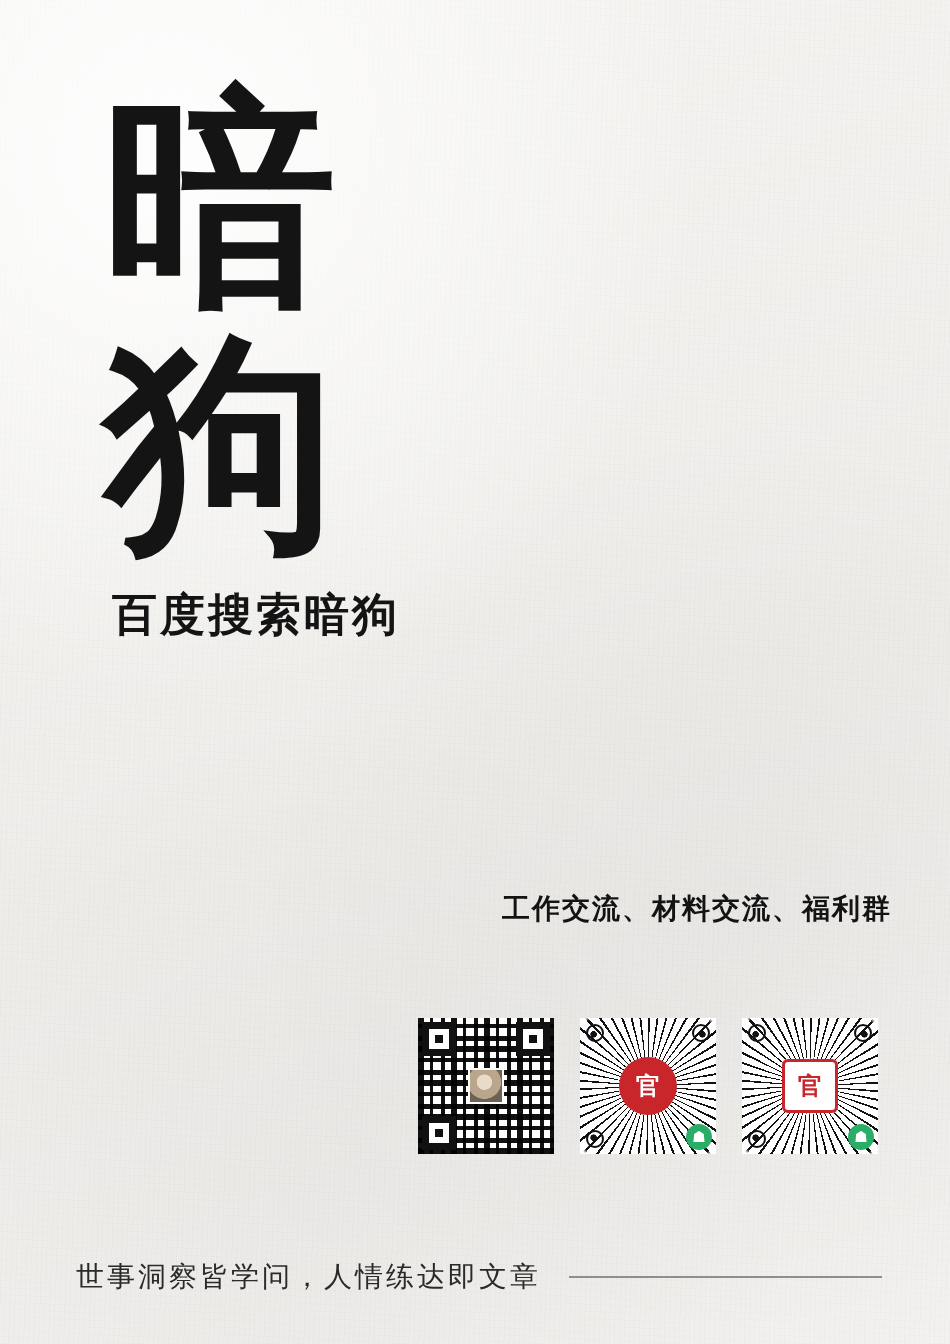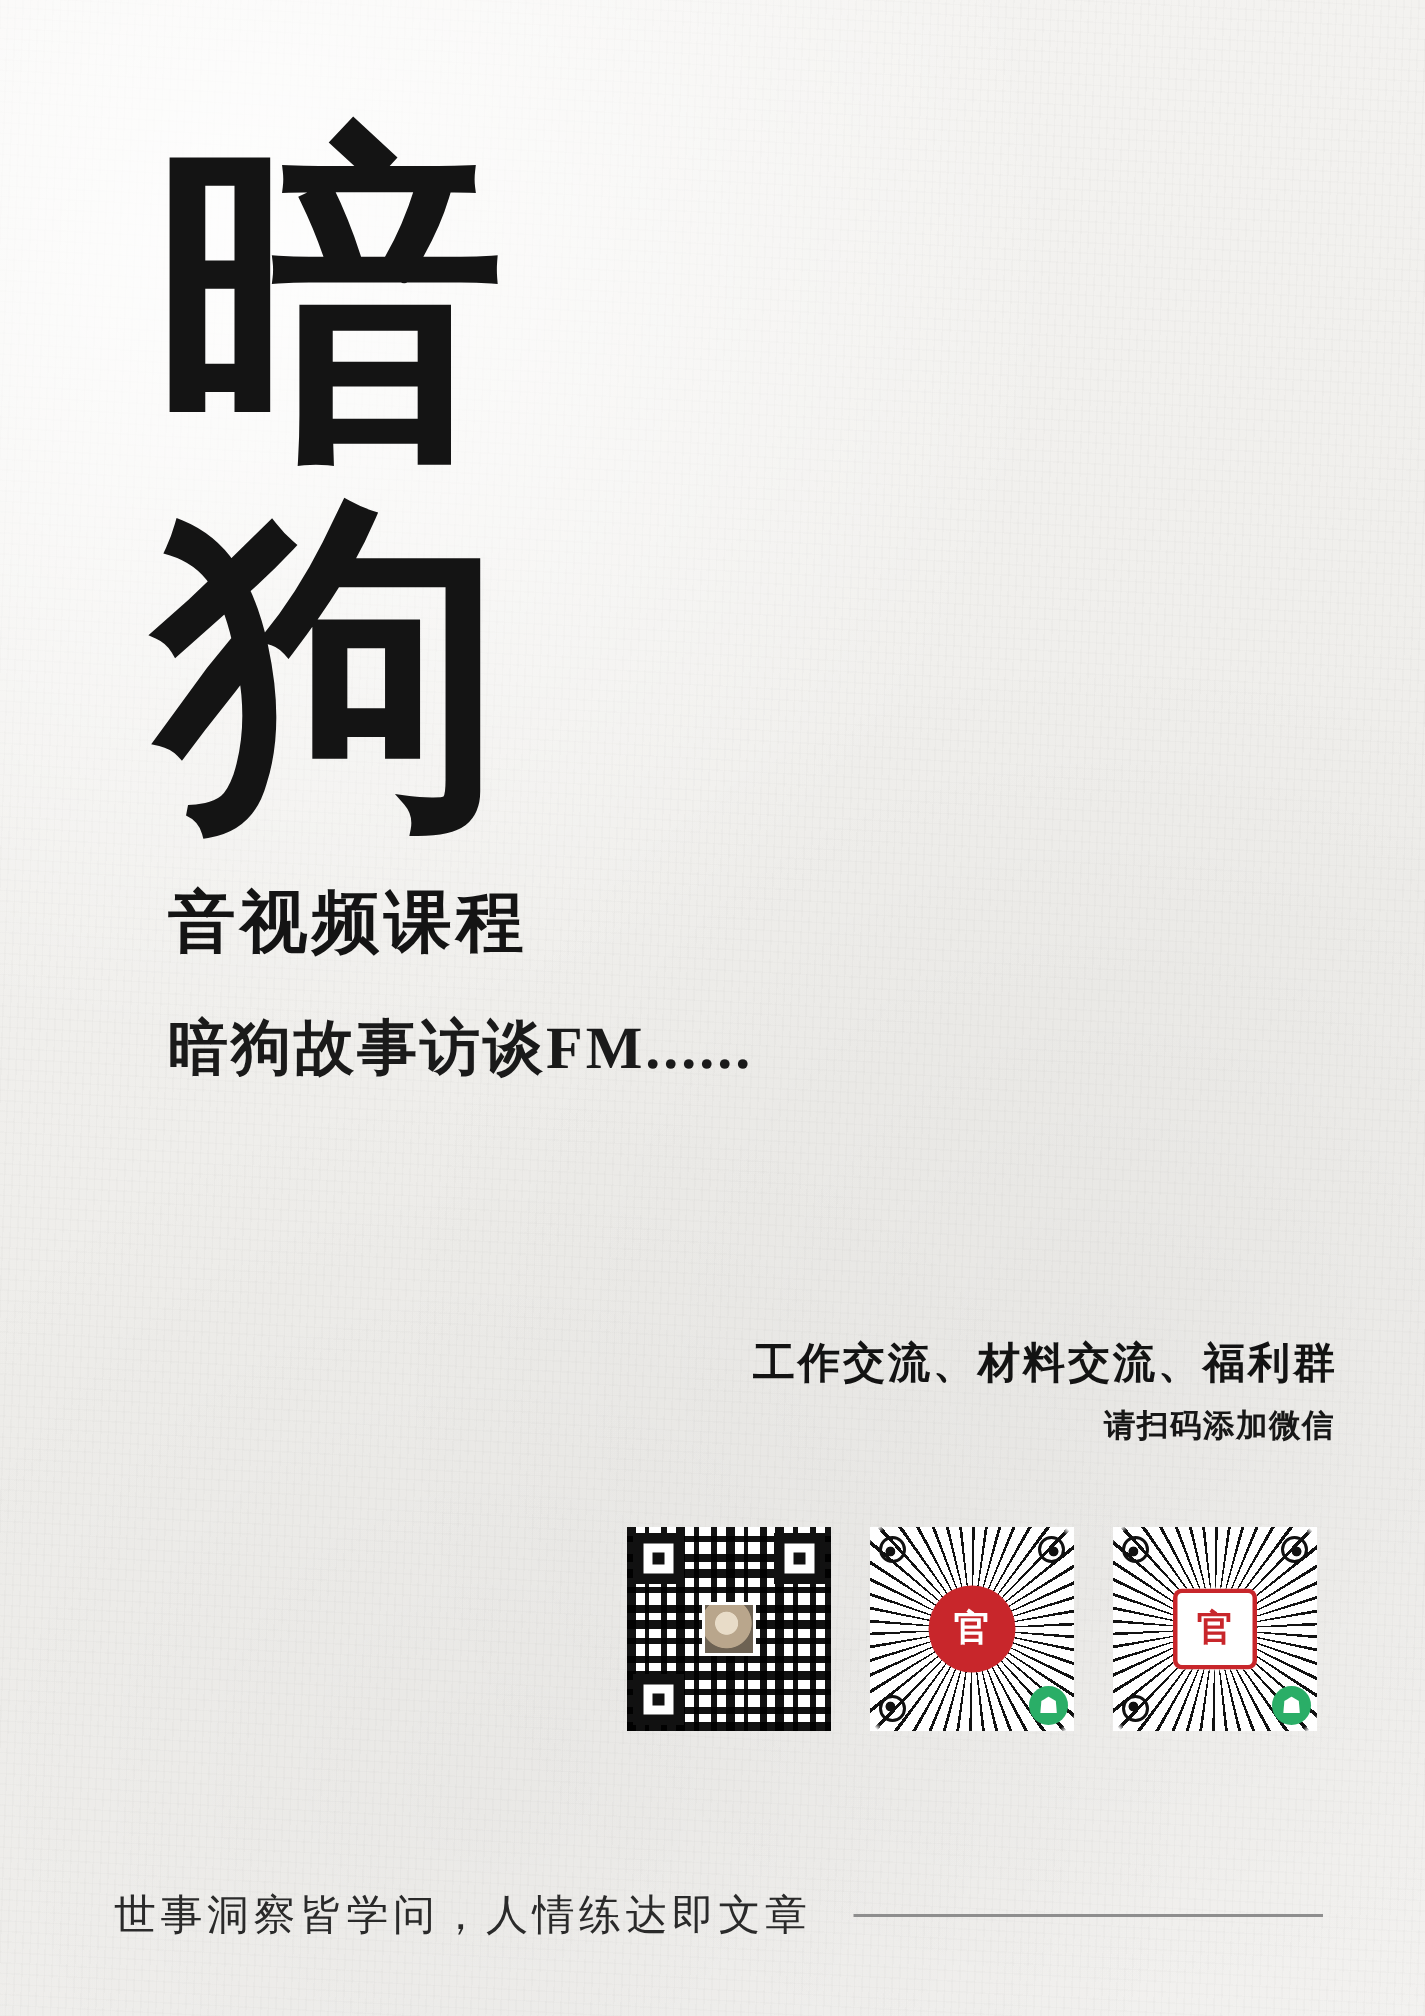--- a/index.html
+++ b/index.html
@@ -270,27 +270,25 @@
 <div class="poster">
 
   <div class="paper-texture"></div>
 
   <div class="title-block">
     <span class="title-char">暗</span>
     <span class="title-char second">狗</span>
   </div>
 
   <div class="lead">
-    <p class="lead-main">音视频课程</p>
-    <p class="lead-sub last">暗狗故事访谈FM......</p>
+    <p class="lead-main">百度搜索暗狗</p>
   </div>
 
   <div class="invite">
     <p class="invite-title">工作交流、材料交流、福利群</p>
-    <p class="invite-note">请扫码添加微信</p>
   </div>
 
   <div class="qr-row">
 
     <div class="qr">
       <div class="qr-matrix"></div>
       <div class="finder tl"></div>
       <div class="finder tr"></div>
       <div class="finder bl"></div>
       <div class="qr-center-photo"></div>

